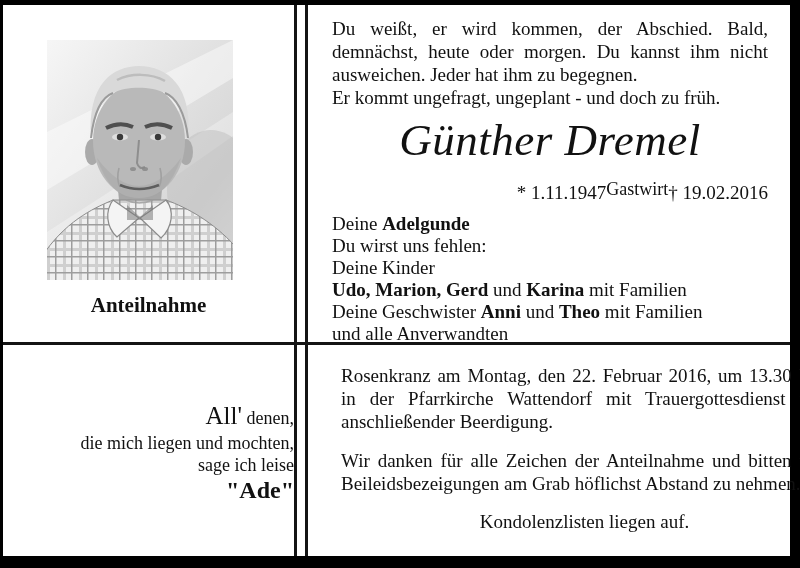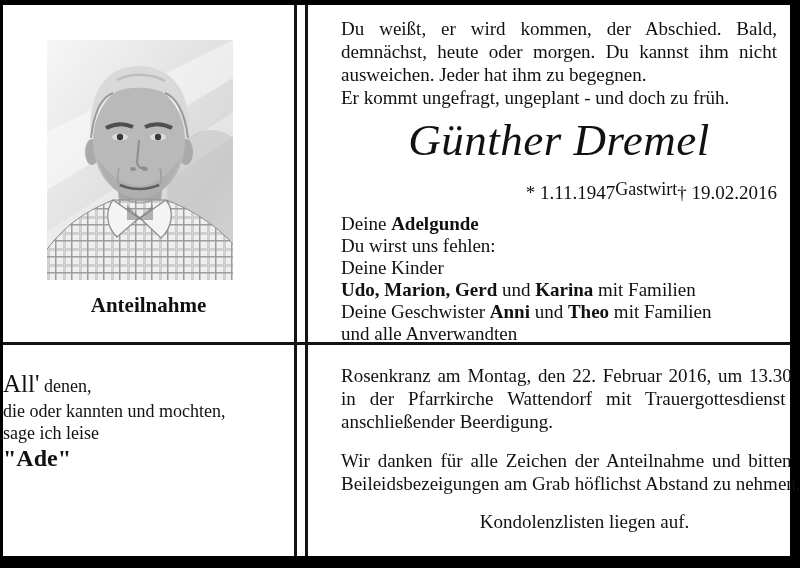--- a/index.html
+++ b/index.html
@@ -12,21 +12,21 @@
     position:absolute; left:3px; top:5px; width:787px; height:551px;
     background:#ffffff;
   }
   .vrule { position:absolute; top:0; bottom:0; width:3px; background:#141414; }
   .vrule.v1 { left:291px; }
   .vrule.v2 { left:302px; }
   .hrule { position:absolute; left:0; right:0; top:337px; height:3px; background:#141414; }
 
   .panel { position:absolute; box-sizing:border-box; }
   .panel-lt { left:0; top:0; width:291px; height:337px; }
-  .panel-rt { left:305px; top:0; width:488px; height:337px; padding:12px 19px 0 33px; }
+  .panel-rt { left:296px; top:0; width:488px; height:337px; padding:12px 19px 0 33px; }
   .panel-lb { left:0; top:340px; width:291px; height:211px; }
   .panel-rb { left:305px; top:340px; width:539px; height:211px; padding:19px 19px 0 33px; }
 
   .photo {
     position:absolute; left:44px; top:35px; width:186px; height:240px;
     overflow:hidden;
   }
   .photo svg { display:block; }
   .caption {
     position:absolute; left:0; top:288px; width:291px;
@@ -36,21 +36,21 @@
   .intro  { margin:0; font-size:19px; line-height:23px; text-align:justify; }
   .intro2 { margin:0; font-size:19px; line-height:23px; white-space:nowrap; }
   .name   { margin:7px 0 0 0; font-weight:normal; font-size:45px; line-height:49px;
             text-align:center; letter-spacing:0.5px;font-style:italic; }
   .dates  { display:flex; justify-content:flex-end; align-items:baseline;
             margin-top:17px; font-size:19px; }
   .dates .occ { font-size:18px; position:relative; top:-4px; }
   .mourners { margin-top:9px; font-size:19px; line-height:22px; }
   .mourners b { font-weight:bold; }
 
-  .farewell { padding-top:28px; text-align:left; font-size:18px; line-height:22px; }
+  .farewell { padding-top:60px; text-align:right; font-size:18px; line-height:22px; }
   .farewell .line-first { margin-bottom:3px; }
   .farewell .big { font-size:25px; }
   .farewell .ade { font-weight:bold; font-size:24px; margin-top:3px; }
 
   .panel-rb p { margin:0; font-size:19px; line-height:23px; text-align:justify; }
   .panel-rb p.thanks { margin-top:16px; }
   .panel-rb p.condolence { margin-top:15px; text-align:center; }
 </style>
 </head>
 <body>
@@ -136,21 +136,21 @@
       <div>Deine Kinder</div>
       <div><b>Udo, Marion, Gerd</b><span> und </span><b>Karina</b><span> mit Familien</span></div>
       <div><span>Deine Geschwister </span><b>Anni</b><span> und </span><b>Theo</b><span> mit Familien</span></div>
       <div>und alle Anverwandten</div>
     </div>
   </div>
 
   <div class="panel panel-lb">
     <div class="farewell">
       <div class="line-first"><span class="big">All'</span><span> denen,</span></div>
-      <div>die oder kannten und mochten,</div>
+      <div>die mich liegen und mochten,</div>
       <div>sage ich leise</div>
       <div class="ade">"Ade"</div>
     </div>
   </div>
 
   <div class="panel panel-rb">
     <p>Rosenkranz am Montag, den 22. Februar 2016, um 13.30 Uhr in der Pfarrkirche Wattendorf mit Trauergottesdienst und anschließender Beerdigung.</p>
     <p class="thanks">Wir danken für alle Zeichen der Anteilnahme und bitten von Beileidsbezeigungen am Grab höflichst Abstand zu nehmen.</p>
     <p class="condolence">Kondolenzlisten liegen auf.</p>
   </div>

